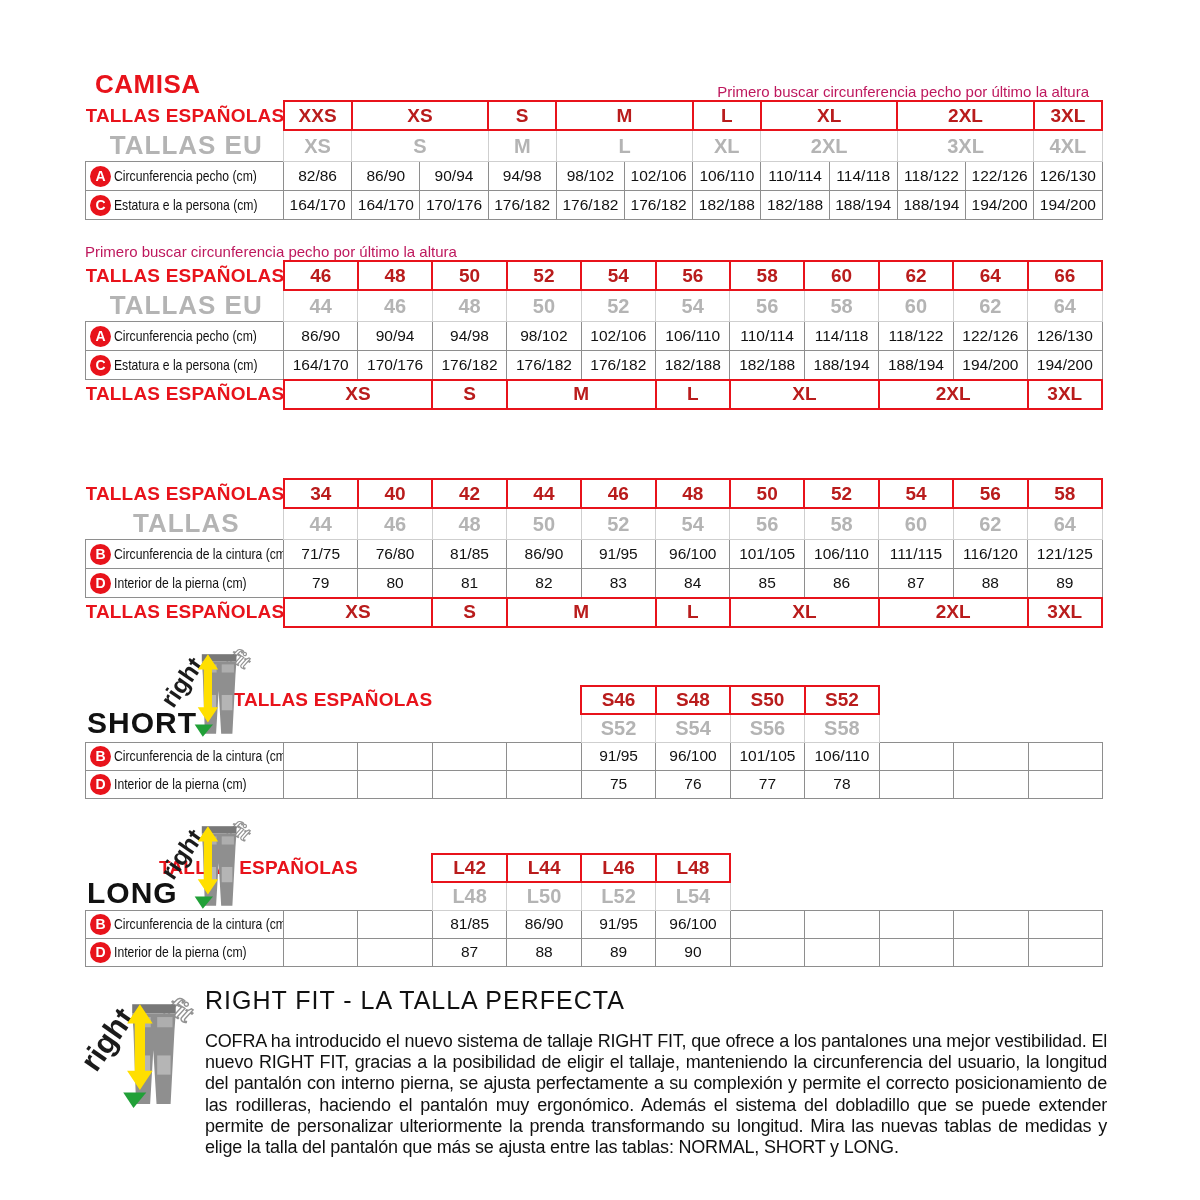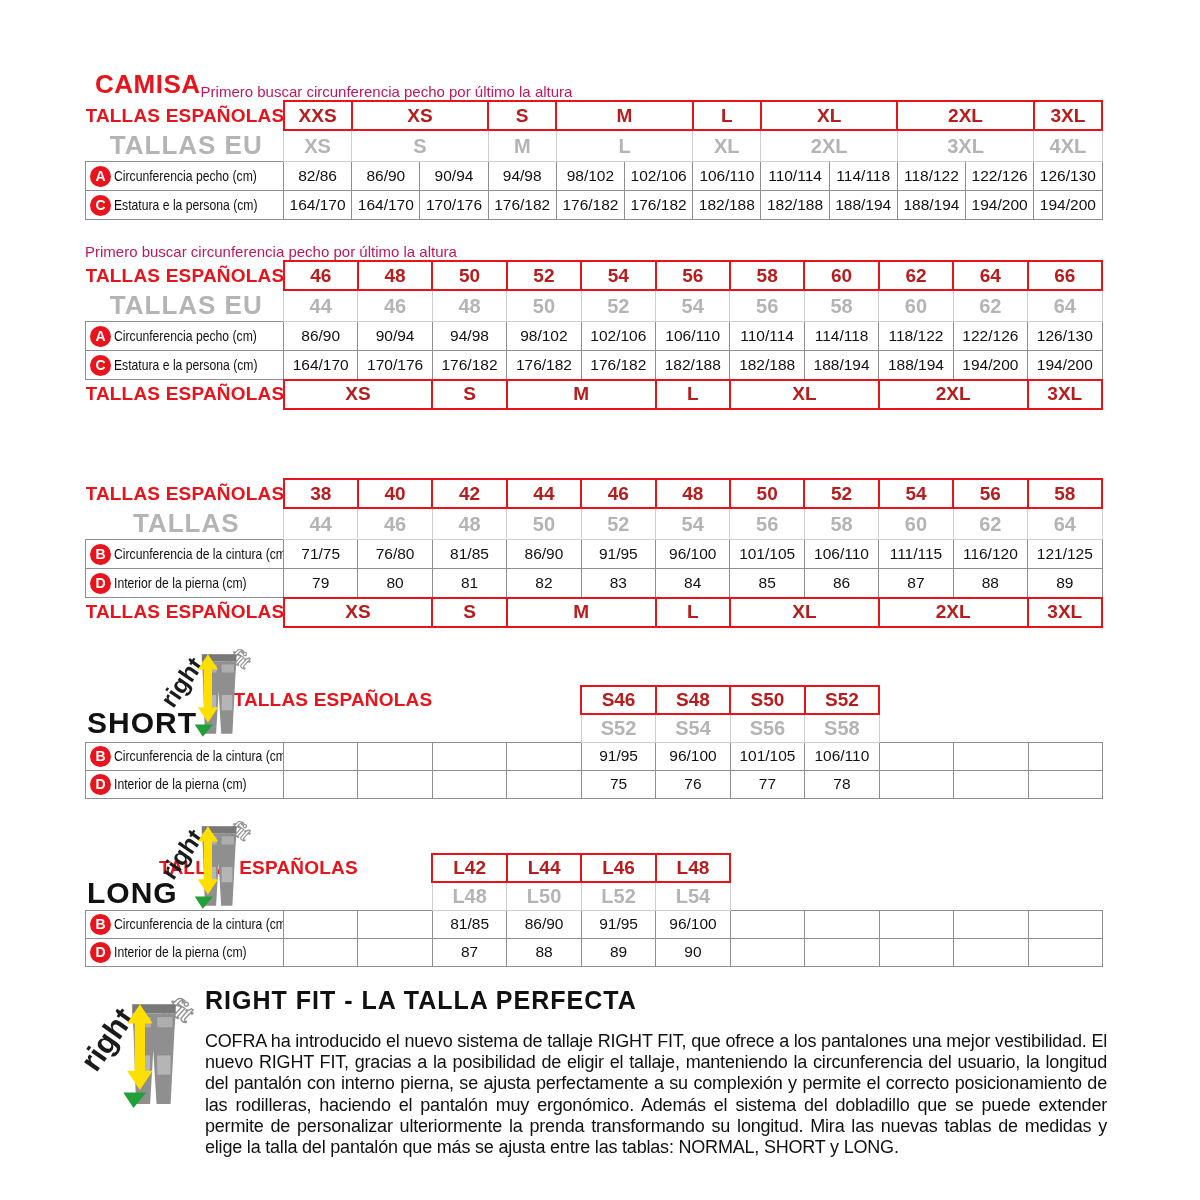--- a/index.html
+++ b/index.html
@@ -3,21 +3,21 @@
 <meta charset="utf-8">
 <style>
   * { margin:0; padding:0; box-sizing:border-box; }
   html,body { background:#ffffff; }
   body {
     width:1200px; height:1200px; position:relative;
     font-family:"Liberation Sans", sans-serif; color:#111;
   }
   .sec { position:absolute; left:85px; width:1022px; }
 
-  .trow { display:flex; justify-content:flex-start; align-items:flex-end; height:30px; }
+  .trow { display:flex; justify-content:space-between; align-items:flex-end; height:30px; }
   .red-title { color:#e8131b; font-size:26px; font-weight:bold; letter-spacing:.5px; padding-left:10px; white-space:nowrap; }
   .note { font-size:15px; color:#be185d; padding-right:18px; white-space:nowrap; }
 
   table.szt { border-collapse:collapse; table-layout:fixed; width:1018px; }
   table.szt td { height:29px; text-align:center; vertical-align:middle; white-space:nowrap; overflow:hidden; }
   table.st td { height:28px; }
 
   .lbl-red { color:#e8131b; font-weight:bold; font-size:19px; text-align:right; letter-spacing:.2px; }
   .lbl-gray { color:#b4b4b4; font-weight:bold; font-size:26px; text-align:left; padding-left:4px; letter-spacing:1px; }
   .red-box { border:2px solid #e8131b; color:#b91c1c; font-weight:bold; font-size:19px; }
@@ -28,21 +28,21 @@
   .badge { display:inline-block; width:21px; height:21px; border-radius:50%; background:#e8131b;
            color:#fff; font-weight:bold; font-size:14px; line-height:21px; text-align:center;
            margin:0 3px 0 1px; vertical-align:middle; }
   .noborder { border:none; }
 
   .big-word { position:absolute; left:2px; font-size:30px; font-weight:bold; color:#111; letter-spacing:1px; }
   .rf-logo { position:absolute; }
   .rf-right { font-size:24px; font-weight:bold; fill:#1b1b1b; font-family:"Liberation Sans",sans-serif; }
   .rf-fit { font-size:21px; font-style:italic; font-weight:bold; fill:#ffffff; stroke:#939393; stroke-width:1.1px; font-family:"Liberation Serif",serif; }
 
-  .rftitle { font-size:25px; font-weight:bold; color:#111; letter-spacing:1px; }
+  .rftitle { font-size:25px; font-weight:normal; color:#111; letter-spacing:1px; }
   .rfpara { margin-top:16px; width:902px; font-size:18px; line-height:1.18; text-align:justify; letter-spacing:-.2px; }
   .rf-text-wrap { margin-left:120px; }
 </style>
 </head>
 <body>
 
 <div class="sec" style="top:70px">
   <div class="trow">
     <h2 class="red-title">CAMISA</h2>
     <span class="note">Primero buscar circunferencia pecho por último la altura</span>
@@ -232,21 +232,21 @@
         <col>
         <col>
         <col>
         <col>
         <col>
         <col>
       </colgroup>
     <tbody>
         <tr>
       <td class="lbl-red">TALLAS ESPAÑOLAS</td>
-      <td class="red-box" data-cell="">38</td>
+      <td class="red-box" data-cell="">34</td>
           <td class="red-box" data-cell="">40</td>
           <td class="red-box" data-cell="">42</td>
           <td class="red-box" data-cell="">44</td>
           <td class="red-box" data-cell="">46</td>
           <td class="red-box" data-cell="">48</td>
           <td class="red-box" data-cell="">50</td>
           <td class="red-box" data-cell="">52</td>
           <td class="red-box" data-cell="">54</td>
           <td class="red-box" data-cell="">56</td>
           <td class="red-box" data-cell="">58</td>

